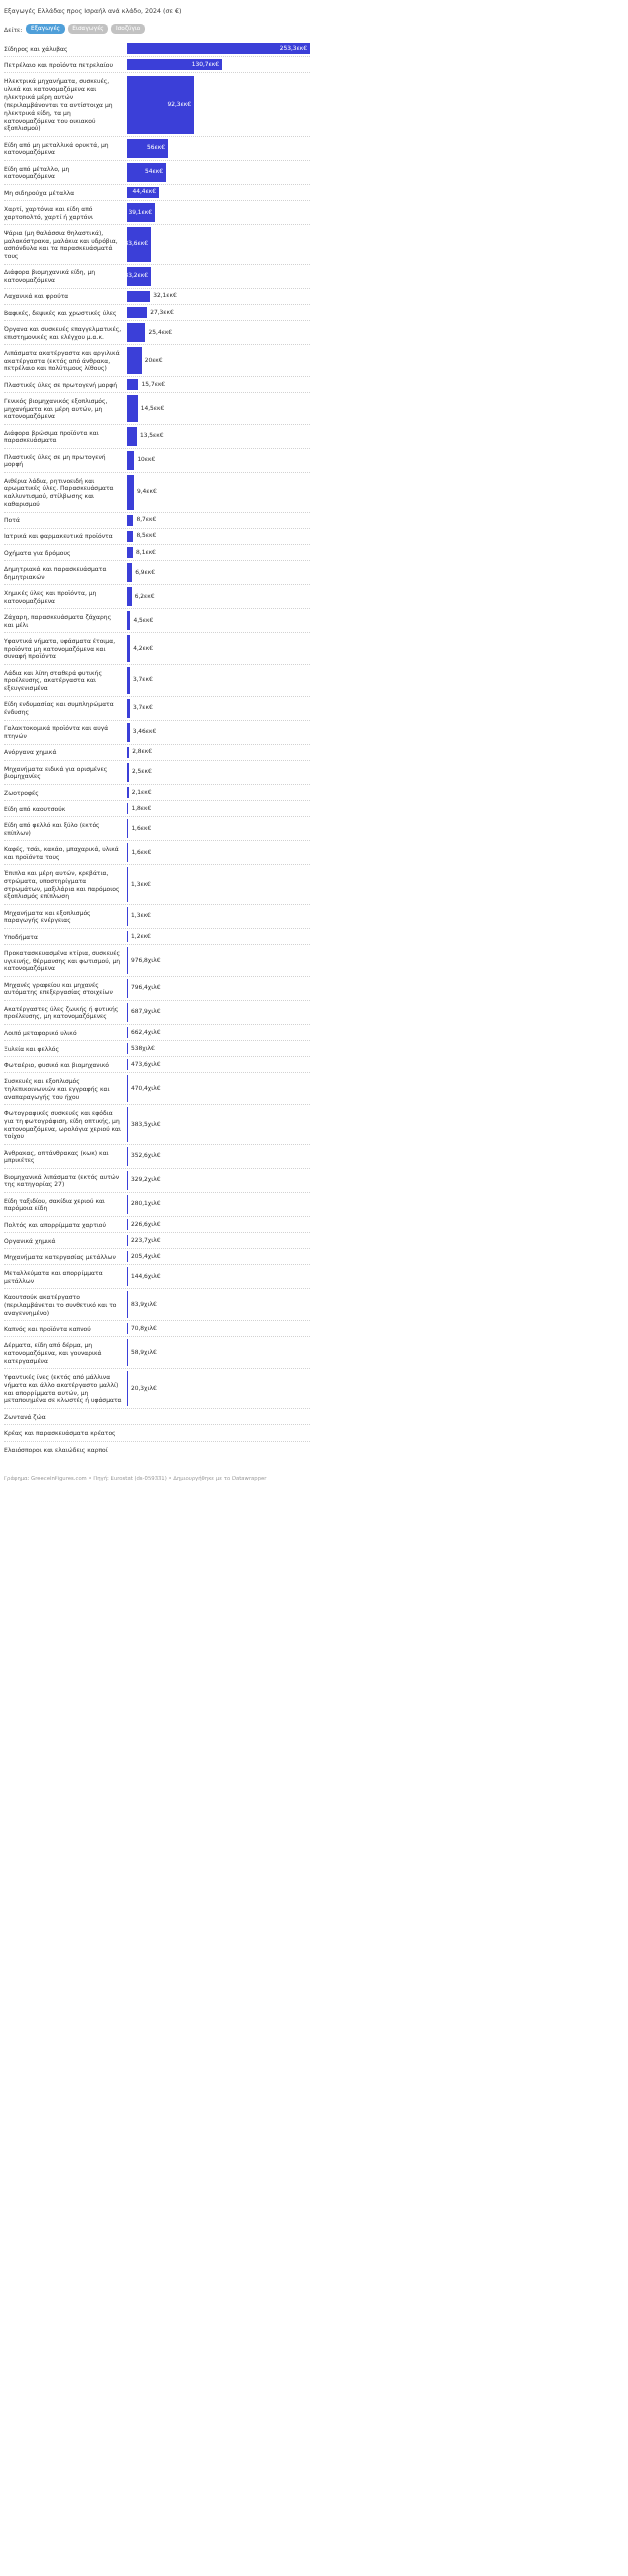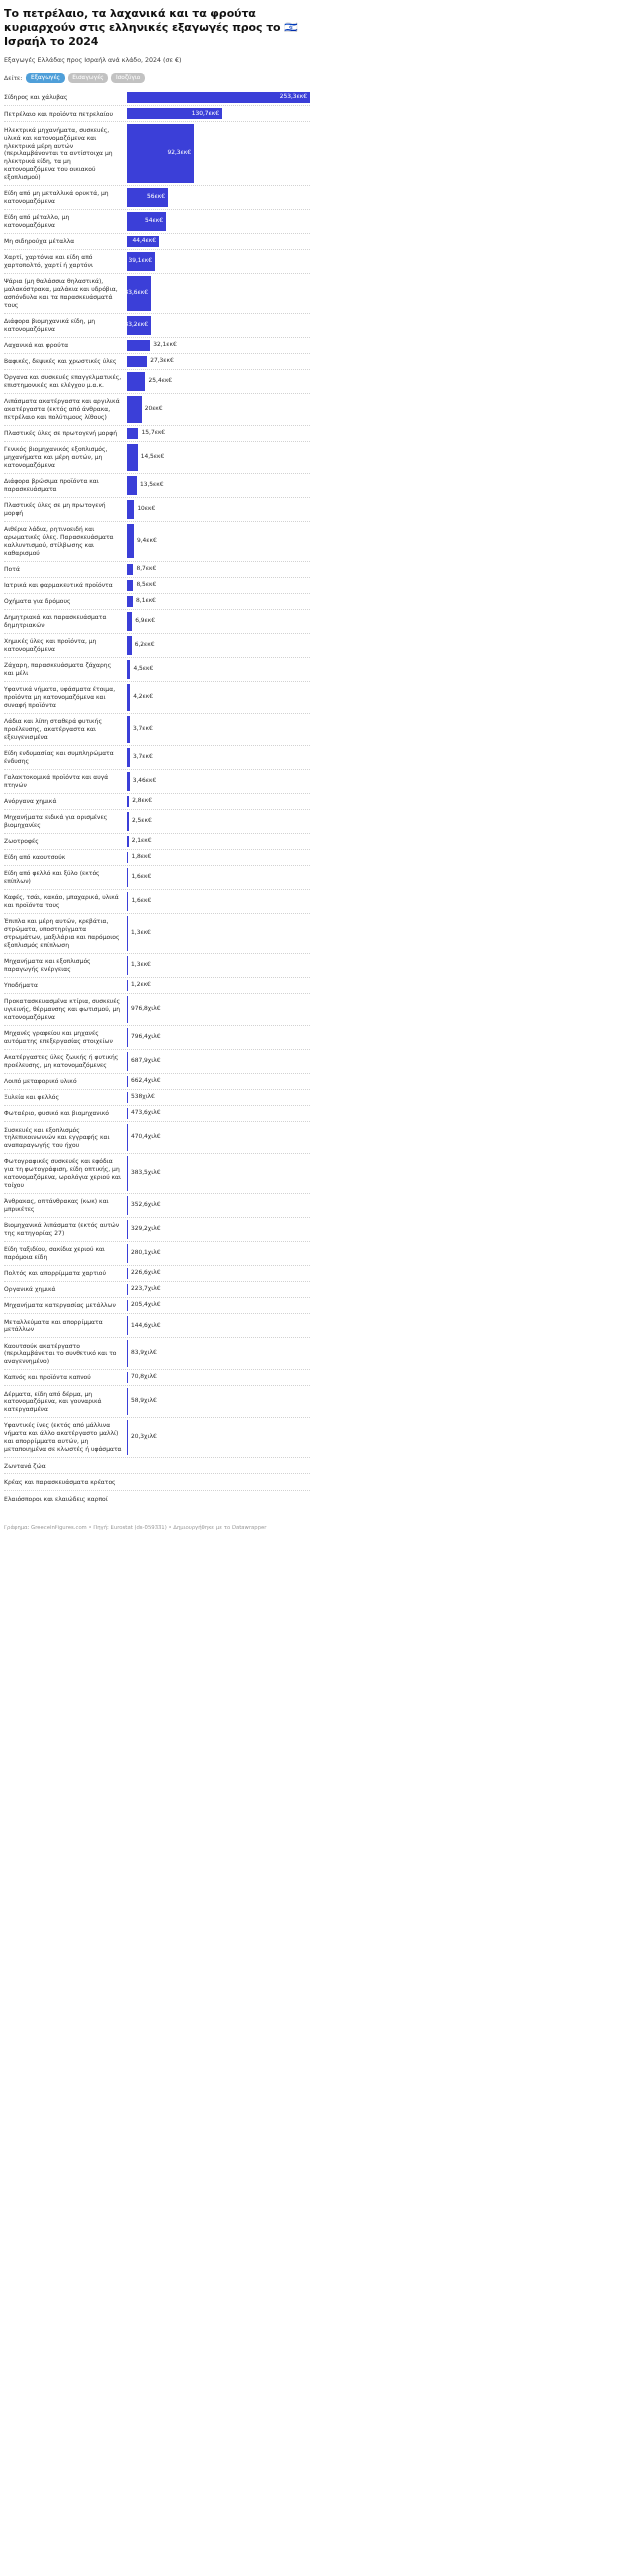--- a/index.html
+++ b/index.html
@@ -118,23 +118,20 @@
     font-size:5.3px;
     color:#9a9a9a;
     line-height:1.4;
   }
 </style>
 </head>
 <body>
 
 <div class="wrap">
 
-  <h1 class="headline">
-    <span>Το πετρέλαιο, τα λαχανικά και τα φρούτα κυριαρχούν στις ελληνικές εξαγωγές προς το </span><span class="flag">🇮🇱</span><span> Ισραήλ το 2024</span>
-  </h1>
 
   <div class="subhead">Εξαγωγές Ελλάδας προς Ισραήλ ανά κλάδο, 2024 (σε €)</div>
 
   <div class="controls">
     <span class="controls-label">Δείτε:</span>
     <button class="pill active">Εξαγωγές</button>
     <button class="pill">Εισαγωγές</button>
     <button class="pill">Ισοζύγιο</button>
   </div>
 

